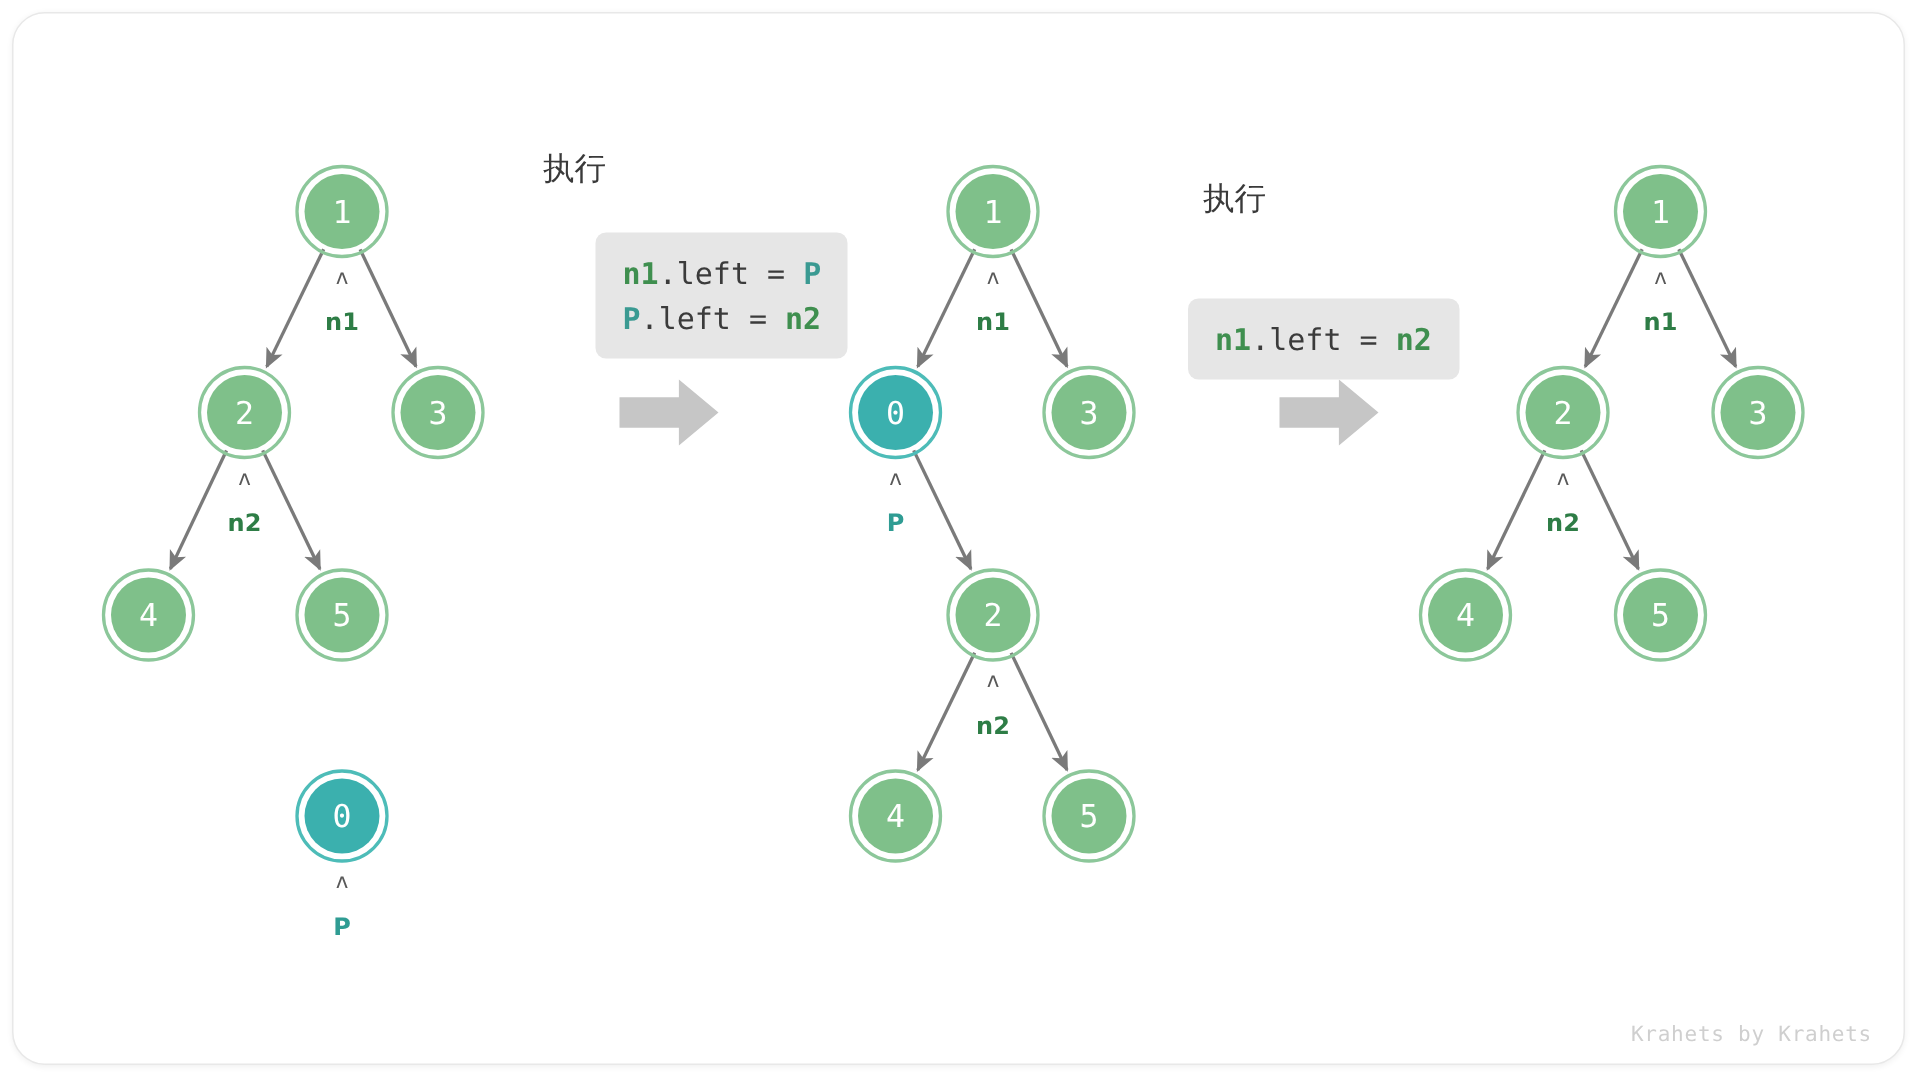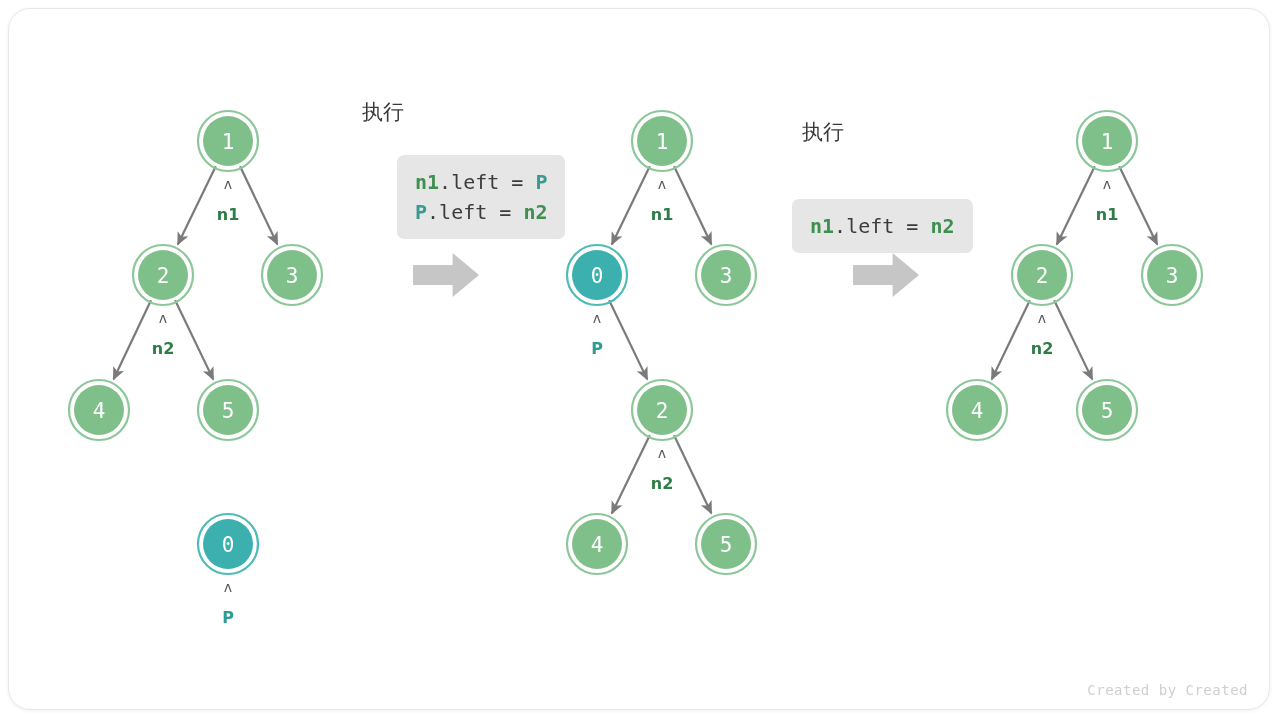--- a/index.html
+++ b/index.html
@@ -251,14 +251,14 @@
         <polygon points="853,264.88 892.6,264.88 892.6,253 919,275 892.6,297 892.6,285.12 853,285.12" fill="#c6c6c6"></polygon>
       </g>
   </svg>
 
   <div class="exec-caption" style="left: 362px; top: 98px;">执行</div>
   <div class="code-chip" style="left: 352px; top: 155px; margin-left: 45px;"><div><span class="v-green">n1</span><span class="v-plain">.left = </span><span class="v-teal">P</span></div><div><span class="v-teal">P</span><span class="v-plain">.left = </span><span class="v-green">n2</span></div></div>
 
   <div class="exec-caption" style="left: 802px; top: 118px;">执行</div>
   <div class="code-chip" style="left: 792px; top: 158px; margin-top: 41px;"><div><span class="v-green">n1</span><span class="v-plain">.left = </span><span class="v-green">n2</span></div></div>
 
-  <div id="watermark">Created by Created</div>
+  <div id="watermark">Krahets by Krahets</div>
 </div>
 
 </body></html>

